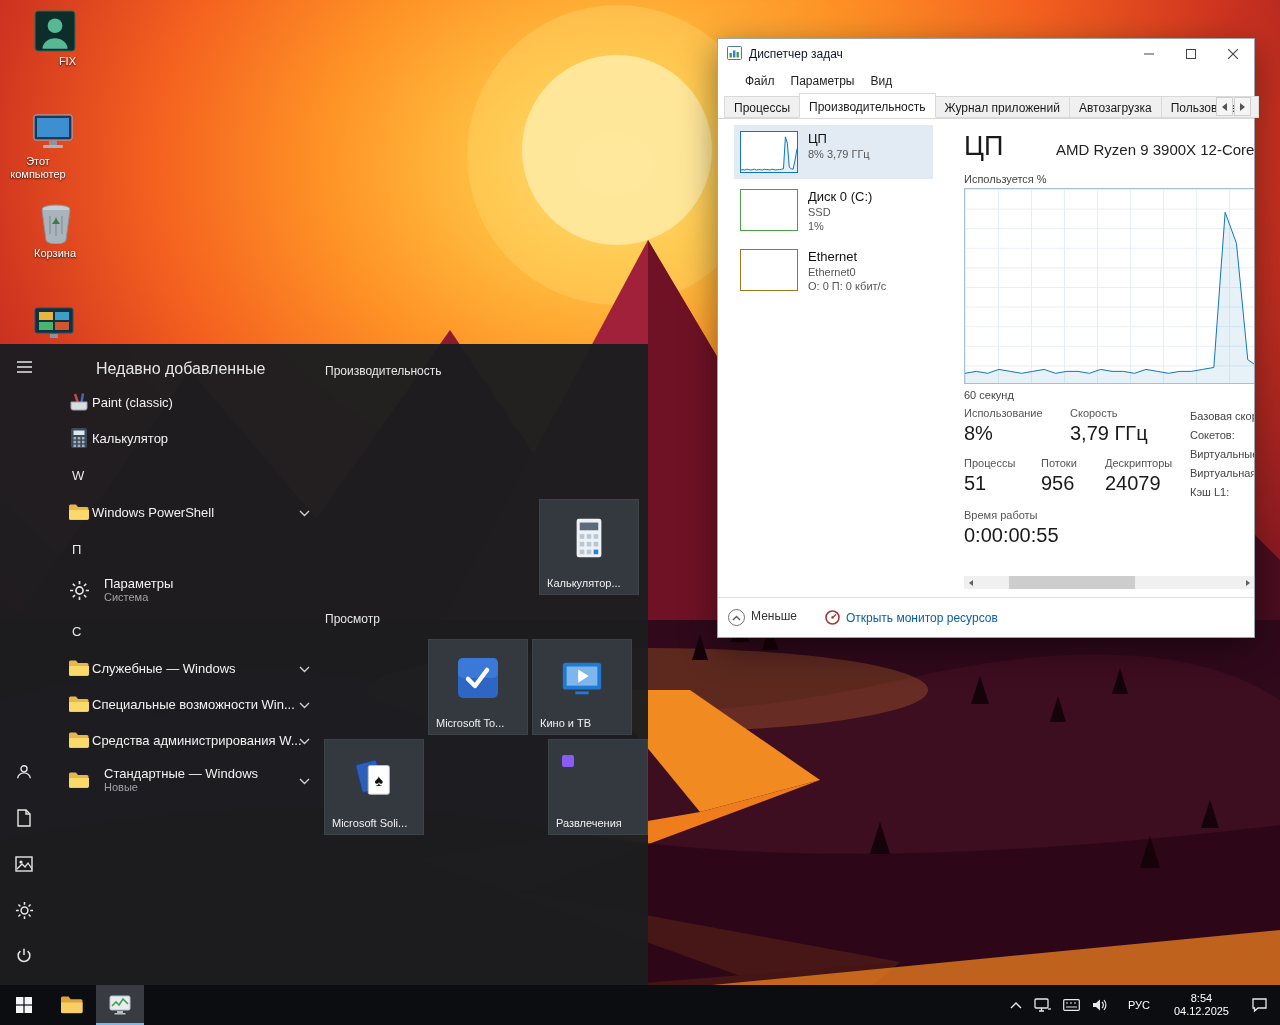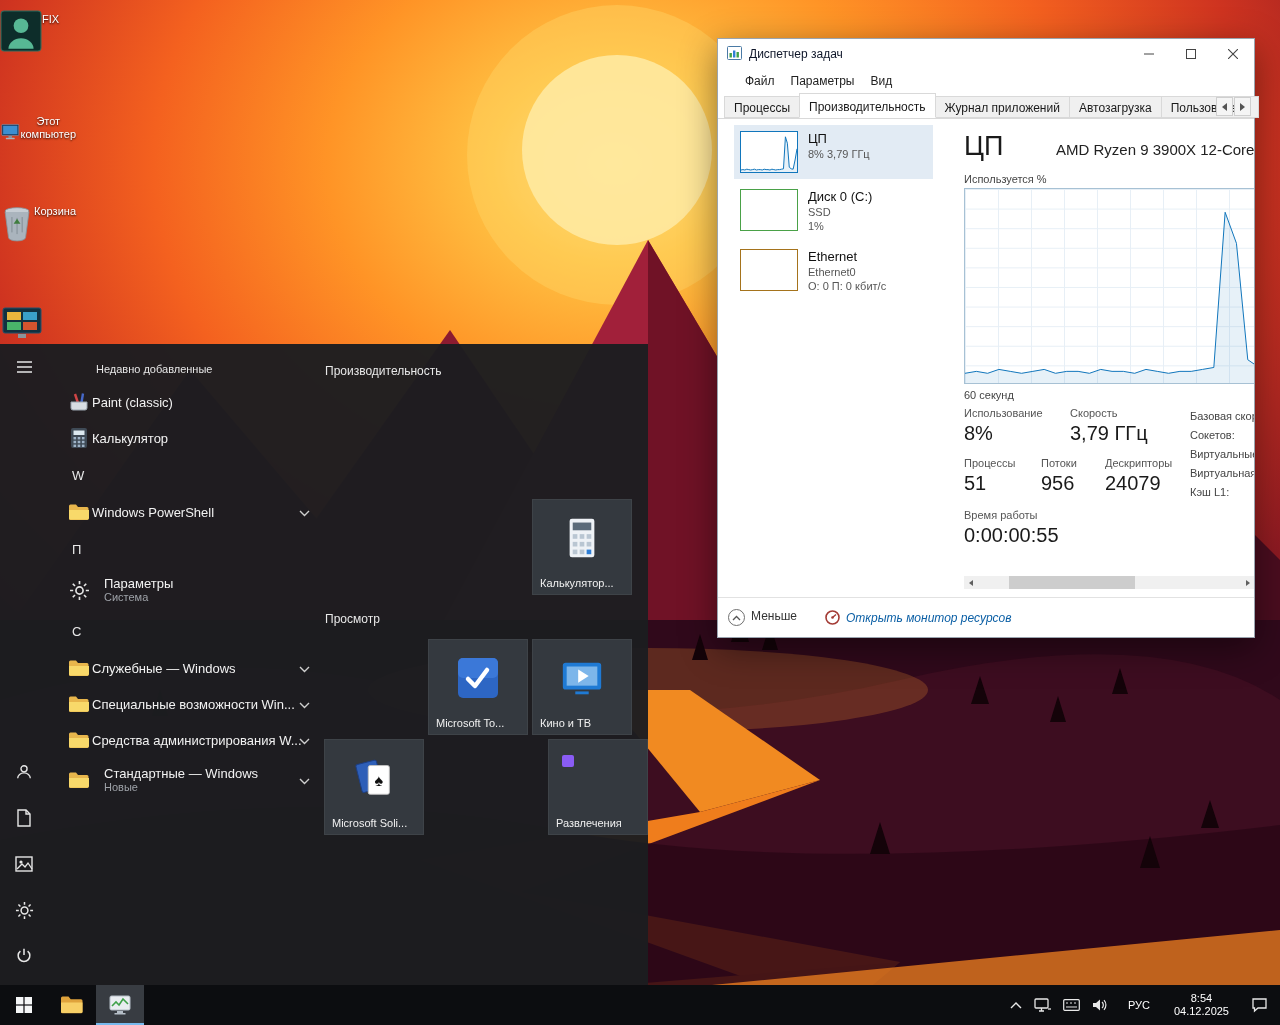--- a/index.html
+++ b/index.html
@@ -4,31 +4,31 @@
 <style>
   * { margin:0; padding:0; box-sizing:border-box; }
   html,body { width:1280px; height:1025px; overflow:hidden; }
   body { position:relative; font-family:"Liberation Sans","DejaVu Sans",sans-serif; background:#000; }
 
   
   .wallpaper { position:absolute; inset:0; z-index:0; }
 
   
   .desk-icons { position:absolute; left:0; top:0; z-index:1; }
-  .desk-icon { position:absolute; width:76px; display:flex; align-items:flex-start; cursor:default; }
+  .desk-icon { position:absolute; width:76px; display:flex; flex-direction:column; align-items:flex-end; cursor:default; }
   .desk-icon .di-label { margin-top:3px; font-size:11px; color:#fff; text-align:center; text-shadow:0 1px 2px rgba(0,0,0,.85); line-height:13px; }
 
   
   .start-menu { position:absolute; left:0; top:344px; width:648px; height:641px; background:rgba(28,29,32,0.97); z-index:5; display:flex; color:#eaeaea; }
   .sm-rail { width:48px; display:flex; flex-direction:column; align-items:center; flex-shrink:0; }
   .sm-rail .rail-btn { width:48px; height:46px; display:flex; align-items:center; justify-content:center; cursor:pointer; }
   .sm-rail .spacer { flex:1; }
   .sm-rail .bottom-group { margin-bottom:6px; display:flex; flex-direction:column; }
   .sm-apps { width:276px; padding-top:10px; flex-shrink:0; }
-  .sm-header { height:30px; line-height:30px; padding-left:48px; font-size:11px; color:#e6e6e6; }
+  .sm-header { height:30px; line-height:30px; padding-left:48px; font-size:16px; color:#e6e6e6; }
   .sm-row { height:36px; display:flex; align-items:center; padding-left:18px; cursor:pointer; position:relative; }
   .sm-row.two-line { height:44px; }
   .sm-row .app-ic { width:26px; height:26px; display:flex; align-items:center; justify-content:center; flex-shrink:0; }
   .sm-row .app-txt { font-size:13px; color:#f2f2f2; line-height:15px; }
   .sm-row .app-sub { font-size:11px; color:#9ea2a8; line-height:13px; }
   .sm-letter { height:38px; display:flex; align-items:center; padding-left:24px; font-size:13px; color:#e8e8e8; cursor:pointer; }
   .sm-chev { position:absolute; right:14px; top:50%; transform:translateY(-50%); }
   .sm-tiles { position:absolute; left:324px; top:0; right:0; bottom:0; }
   .tile-group-label { position:absolute; font-size:12px; color:#e8e8e8; }
   .tile { position:absolute; width:100px; height:96px; background:#34393f; border:1px solid rgba(255,255,255,.05); cursor:pointer; }
@@ -88,21 +88,21 @@
   .hs-btn { width:13px; height:13px; display:flex; align-items:center; justify-content:center; cursor:pointer; background:#f0f0f0; }
   .hs-track { flex:1; position:relative; }
   .hs-thumb { position:absolute; left:12%; width:48%; top:0; bottom:0; background:#cdcdcd; cursor:pointer; }
   .tri-sl { width:0; height:0; border-top:3px solid transparent; border-bottom:3px solid transparent; border-right:4px solid #606060; }
   .tri-sr { width:0; height:0; border-top:3px solid transparent; border-bottom:3px solid transparent; border-left:4px solid #606060; }
 
   .tm-footer { position:absolute; left:0; right:0; bottom:0; height:40px; border-top:1px solid #e2e2e2; display:flex; align-items:center; padding-left:10px; }
   .tm-less { display:flex; align-items:flex-start; cursor:pointer; }
   .tm-less .less-circle { width:17px; height:17px; border:1px solid #6f6f6f; border-radius:50%; display:flex; align-items:center; justify-content:center; }
   .tm-less .less-label { margin-left:6px; font-size:12px; color:#333; }
-  .tm-resmon { display:flex; align-items:center; margin-left:28px; cursor:pointer;font-style:italic; }
+  .tm-resmon { display:flex; align-items:center; margin-left:28px; cursor:pointer; }
   .tm-resmon .resmon-label { margin-left:6px; font-size:12px; color:#0b5fa5; }
 
   
   .taskbar { position:absolute; left:0; bottom:0; width:1280px; height:40px; background:#0c0d10; z-index:10; display:flex; align-items:stretch; }
   .tb-btn { width:48px; display:flex; align-items:center; justify-content:center; cursor:pointer; }
   .tb-btn.active { background:#383c42; box-shadow:inset 0 -2px 0 #76b9ed; }
   .tb-tray { margin-left:auto; display:flex; align-items:center; height:100%; }
   .tray-btn { height:100%; display:flex; align-items:center; justify-content:center; padding:0 6px; cursor:pointer; }
   .tb-lang { font-size:11px; color:#fff; padding:0 8px; }
   .tb-clock { display:flex; flex-direction:column; align-items:center; justify-content:flex-start; padding:0 10px; color:#fff; font-size:11px; line-height:13px; cursor:pointer; }
@@ -367,21 +367,21 @@
         <svg width="11" height="7" viewBox="0 0 11 7">
             <path d="M1,1 l4.5,4.5 L10,1" fill="none" stroke="#cfcfcf" stroke-width="1.4"></path>
           </svg>
       </span>
     </div>
   </div>
 
   <div class="sm-tiles">
     <div class="tile-group-label" style="left:1px;top:20px;">Производительность</div>
 
-    <div class="tile" style="left:208px;top:155px;">
+    <div class="tile" style="left:215px;top:155px;">
       <div class="tile-center">
         <svg width="34" height="44" viewBox="0 0 44 54">
           <rect x="6" y="2" width="32" height="50" rx="3" fill="#eef2f6"></rect>
           <rect x="10" y="7" width="24" height="10" fill="#5b6b7a"></rect>
           <g fill="#b9c6d2">
             <rect x="10" y="22" width="6" height="6"></rect>
               <rect x="19" y="22" width="6" height="6"></rect>
               <rect x="28" y="22" width="6" height="6"></rect>
             <rect x="10" y="32" width="6" height="6"></rect>
               <rect x="19" y="32" width="6" height="6"></rect>

